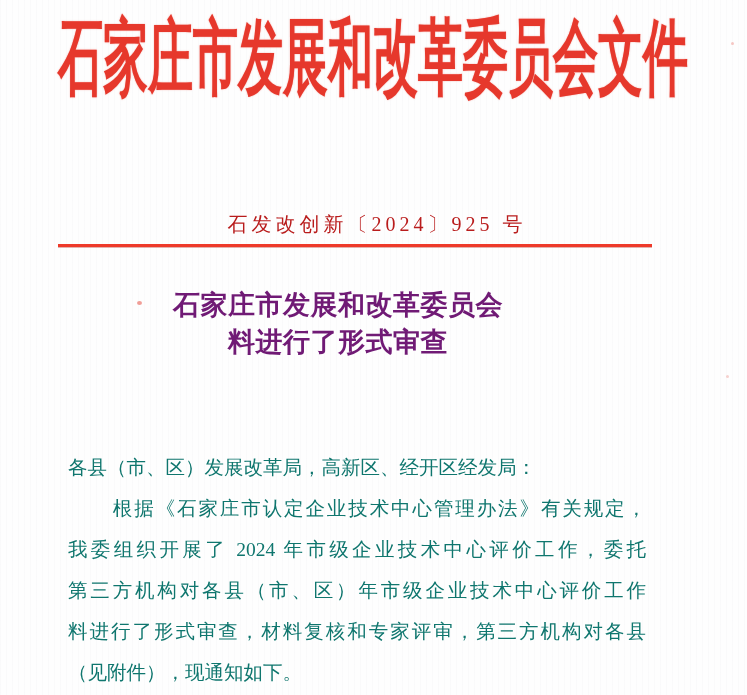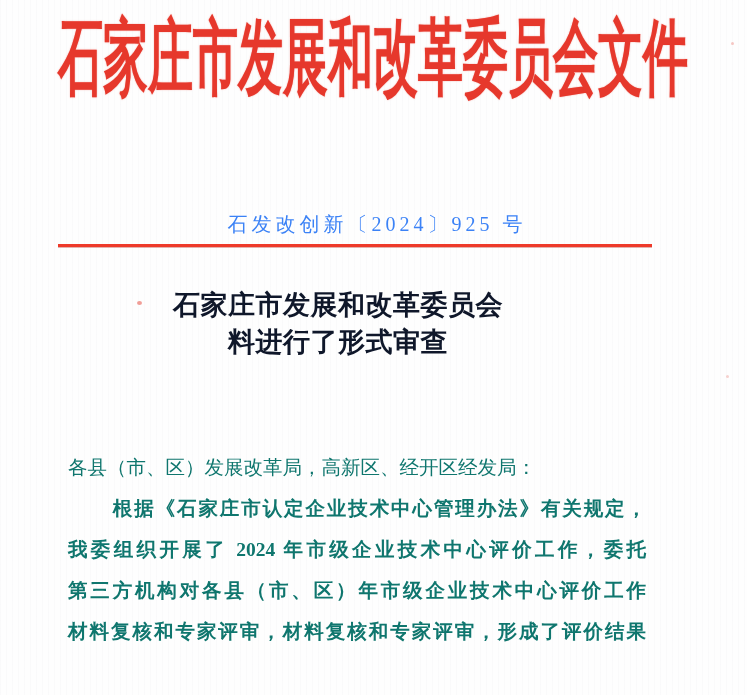--- a/index.html
+++ b/index.html
@@ -54,21 +54,21 @@
   }
   
   .doc-number {
     position: absolute;
     top: 211px;
     left: 0;
     width: 100%;
     text-align: center;
     font-size: 20px;
     letter-spacing: 4px;
-    color: #3b82f6;
+    color: #b91c1c;
     transform: translateX(22px);
     white-space: nowrap;
   }
   
   .red-rule {
     position: absolute;
     top: 244px;
     left: 0;
     width: 100%;
     height: 3px;
@@ -76,21 +76,21 @@
     box-shadow: 0 1px 0 rgba(180, 40, 30, 0.35);
   }
   
   .doc-title {
     position: absolute;
     top: 287px;
     left: 0;
     width: 100%;
     text-align: center;
     transform: translateX(-17px);
-    color: #0f172a;
+    color: #701a75;
   }
   .doc-title .title-line {
     font-size: 27px;
     font-weight: 700;
     line-height: 37px;
     letter-spacing: 0.5px;
     white-space: nowrap;
   }
   
   .body-text {
@@ -100,21 +100,20 @@
     width: 578px;
     font-size: 19.5px;
     line-height: 41px;
     color: #0f766e;
   }
   .body-line { white-space: nowrap; }
   .body-line.justified {
     white-space: normal;
     text-align: justify;
     text-align-last: justify;
-    font-weight: bold;
   }
   .body-line.indented { text-indent: 2.3em; }
   
   .speck {
     position: absolute;
     border-radius: 50%;
     pointer-events: none;
   }
   .speck-1 { left: 137px; top: 301px; width: 5px; height: 4px; background: rgba(228, 62, 48, 0.5); }
   .speck-2 { left: 731px; top: 42px;  width: 3px; height: 3px; background: rgba(235, 120, 110, 0.4); }
@@ -140,21 +139,22 @@
     <div class="doc-title">
       <div class="title-line">石家庄市发展和改革委员会</div>
       <div class="title-line">料进行了形式审查</div>
     </div>
 
     <div class="body-text">
       <div class="body-line">各县（市、区）发展改革局，高新区、经开区经发局：</div>
       <div class="body-line justified indented">根据《石家庄市认定企业技术中心管理办法》有关规定，</div>
       <div class="body-line justified">我委组织开展了 2024 年市级企业技术中心评价工作，委托</div>
       <div class="body-line justified">第三方机构对各县（市、区）年市级企业技术中心评价工作</div>
-      <div class="body-line justified">材料复核和专家评审，材料复核和专家评审，形成了评价结果</div>
+      <div class="body-line justified">料进行了形式审查，材料复核和专家评审，第三方机构对各县</div>
+      <div class="body-line">（见附件），现通知如下。</div>
     </div>
 
   </div>
 
   <div class="speck speck-1"></div>
   <div class="speck speck-2"></div>
   <div class="speck speck-3"></div>
 
 </div>
 

